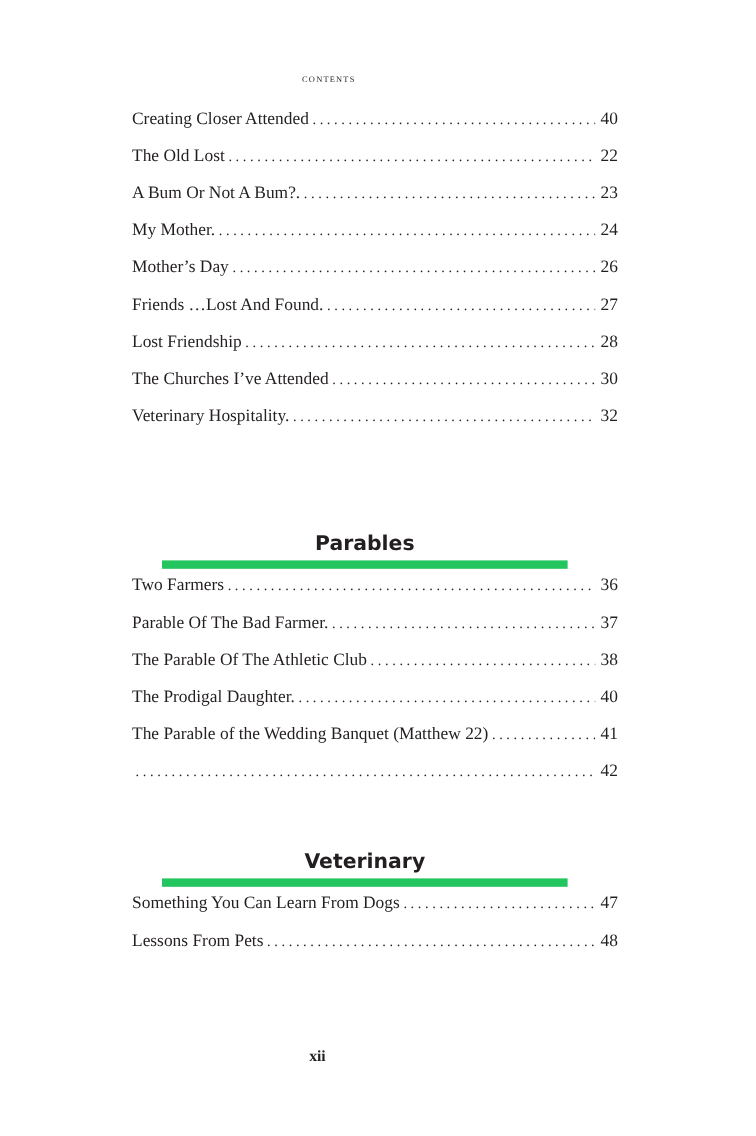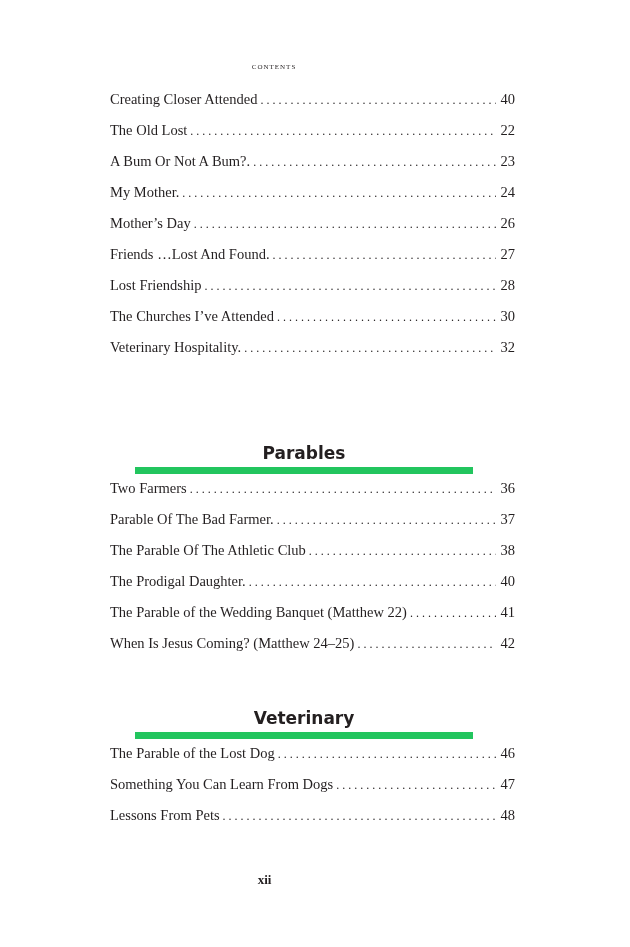--- a/index.html
+++ b/index.html
@@ -91,33 +91,27 @@
       <span class="title">The Prodigal Daughter.</span>
       <span class="dots"></span>
       <span class="page">40</span>
     </div>
   <div class="entry">
       <span class="title">The Parable of the Wedding Banquet (Matthew 22)</span>
       <span class="dots"></span>
       <span class="page">41</span>
     </div>
   <div class="entry">
-      <span class="title">When Is Jesus Coming? (Matthew 24–25)</span>
       <span class="dots"></span>
       <span class="page">42</span>
     </div>
 </div>
 
 <div class="section-heading" style="top:708px;">Veterinary</div>
 <div class="toc" style="top:745px;">
-  <div class="entry">
-      <span class="title">The Parable of the Lost Dog</span>
-      <span class="dots"></span>
-      <span class="page">46</span>
-    </div>
   <div class="entry">
       <span class="title">Something You Can Learn From Dogs</span>
       <span class="dots"></span>
       <span class="page">47</span>
     </div>
   <div class="entry">
       <span class="title">Lessons From Pets</span>
       <span class="dots"></span>
       <span class="page">48</span>
     </div>

